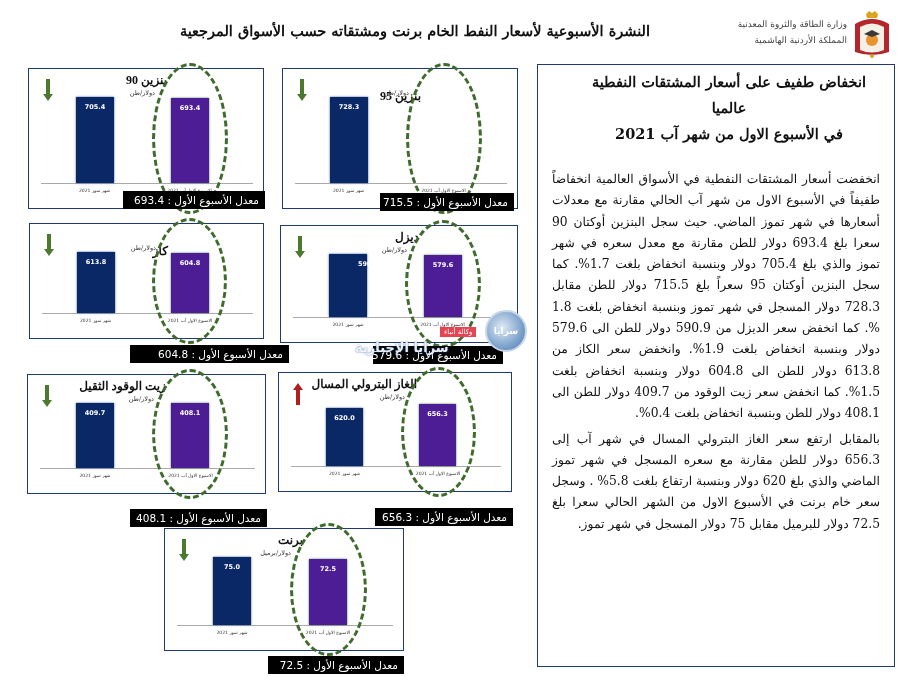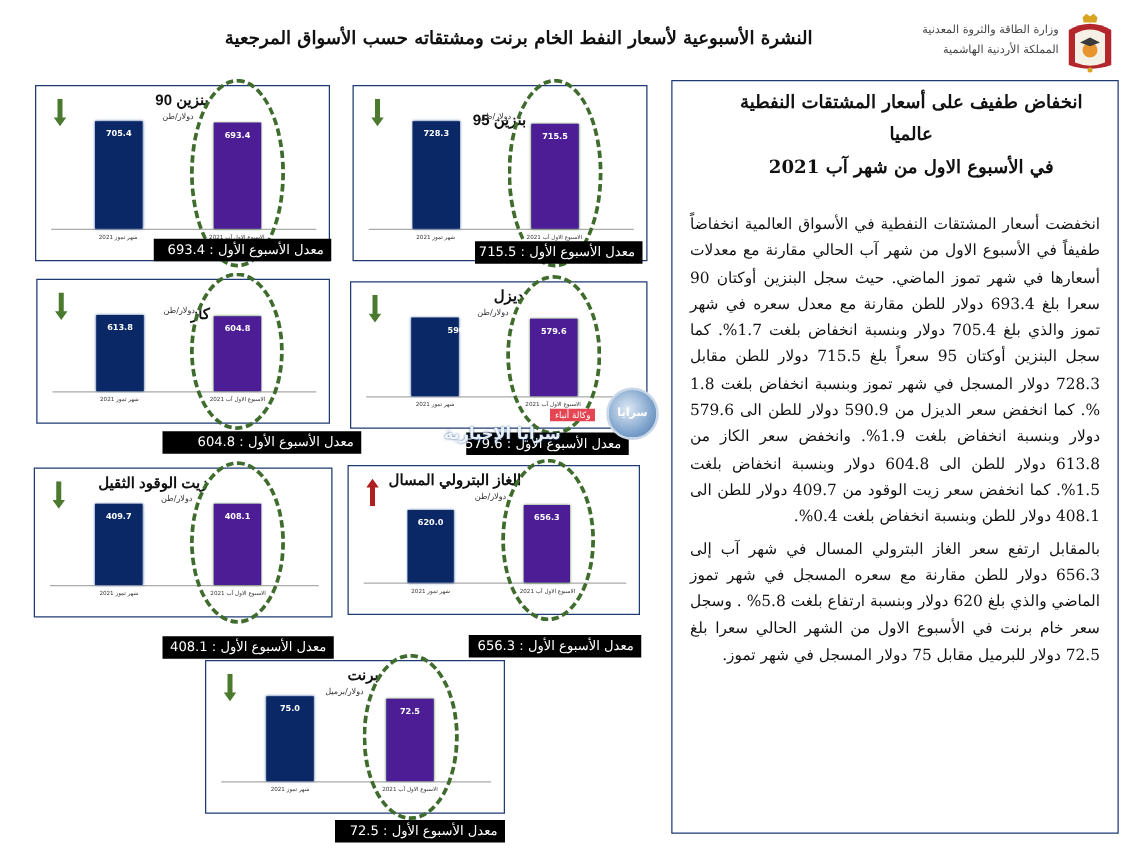--- a/index.html
+++ b/index.html
@@ -12,21 +12,21 @@
   }
   .logo { position: absolute; left: 717px; top: 10px; width: 180px; height: 50px; }
   .logo-text { position: absolute; right: 50px; top: 6px; width: 120px; direction: rtl; text-align: right;
     font-family: "DejaVu Serif", serif; font-size: 9px; color: #444; line-height: 16px; }
   .crest { position: absolute; right: 4px; top: 0; width: 42px; height: 50px; }
 
   .card {
     position: absolute; background: #fff; border: 1.5px solid #1f3b73;
   }
   .card .title {
-    position: absolute; direction: rtl; font-family: Liberation Sans, sans-serif; font-weight: bold; font-size: 12px; color: #111; white-space: nowrap;
+    position: absolute; direction: rtl; font-family: Liberation Serif, serif; font-weight: bold; font-size: 12px; color: #111; white-space: nowrap;
   }
   .card .unit {
     position: absolute; direction: rtl; font-size: 6.5px; color: #333; white-space: nowrap;
   }
   .card .arrow { position: absolute; width: 10px; height: 22px; }
   .card .baseline { position: absolute; height: 1px; background: #aaa; }
   .card .bar { position: absolute; color: #fff; font-size: 6.5px; font-weight: bold; text-align: center; padding-top: 6px;
     font-family: "DejaVu Sans", sans-serif; }
   .bar.prev { background: #0a2866; box-shadow: 0 0 2px #3b5a96; }
   .bar.curr { background: #4c1d95; box-shadow: 0 0 2px #4a7a4f; }
@@ -74,21 +74,20 @@
 
 <div id="cards">
     <div class="card" style="left: 282px; top: 68px; width: 236px; height: 141px;">
     <svg class="arrow" viewBox="0 0 10 22" style="left:14px;top:10px;">
         <path d="M3 0 L7 0 L7 15 L10 15 L5 22 L0 15 L3 15 Z" fill="#4b7a2f"></path>
       </svg>
     <div class="title" style="right:96px;top:20px;">بنزين 95</div>
     <div class="unit" style="right:108px;top:20px;">دولار/طن</div>
     <div class="baseline" style="left:12px;width:212px;top:114px;"></div>
     <div class="bar prev" style="left:47px;width:38px;top:28px;height:86px;">728.3</div>
-    <div class="bar curr" style="left:142px;width:38px;top:30px;height:84px;">715.5</div>
     <div class="xlabel" style="left:42px;width:47px;top:119px;">شهر تموز 2021</div>
     <div class="xlabel" style="left:132px;width:57px;top:119px;">الاسبوع الاول آب 2021</div>
     <div class="ellipse" style="left:123px;width:76px;top:-6px;height:151px;"></div>
   </div>
     <div class="avg-box" style="left: 380px; top: 193px; width: 134px;">معدل الأسبوع الأول : 715.5</div>
     <div class="card" style="left: 28px; top: 68px; width: 236px; height: 141px;">
     <svg class="arrow" viewBox="0 0 10 22" style="left:14px;top:10px;">
         <path d="M3 0 L7 0 L7 15 L10 15 L5 22 L0 15 L3 15 Z" fill="#4b7a2f"></path>
       </svg>
     <div class="title" style="right:96px;top:4px;">بنزين 90</div>

